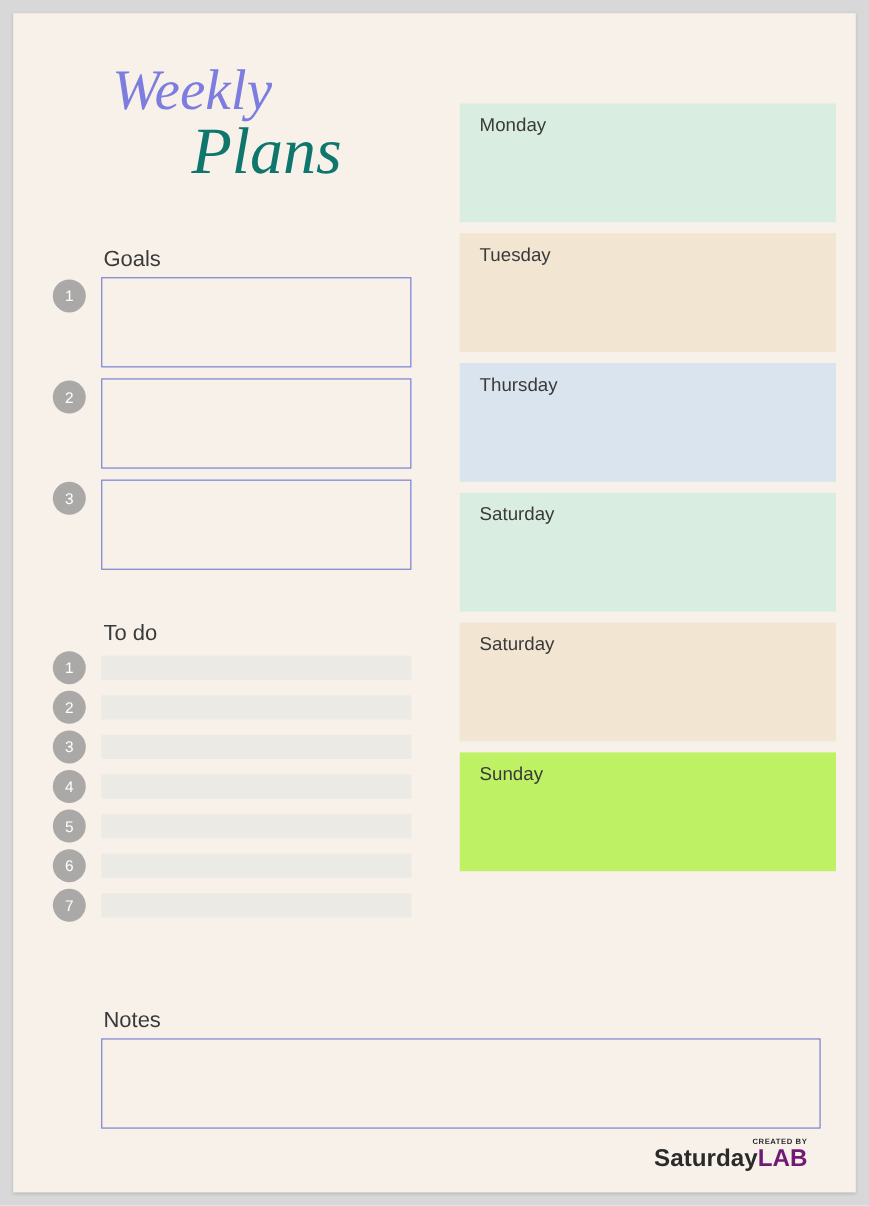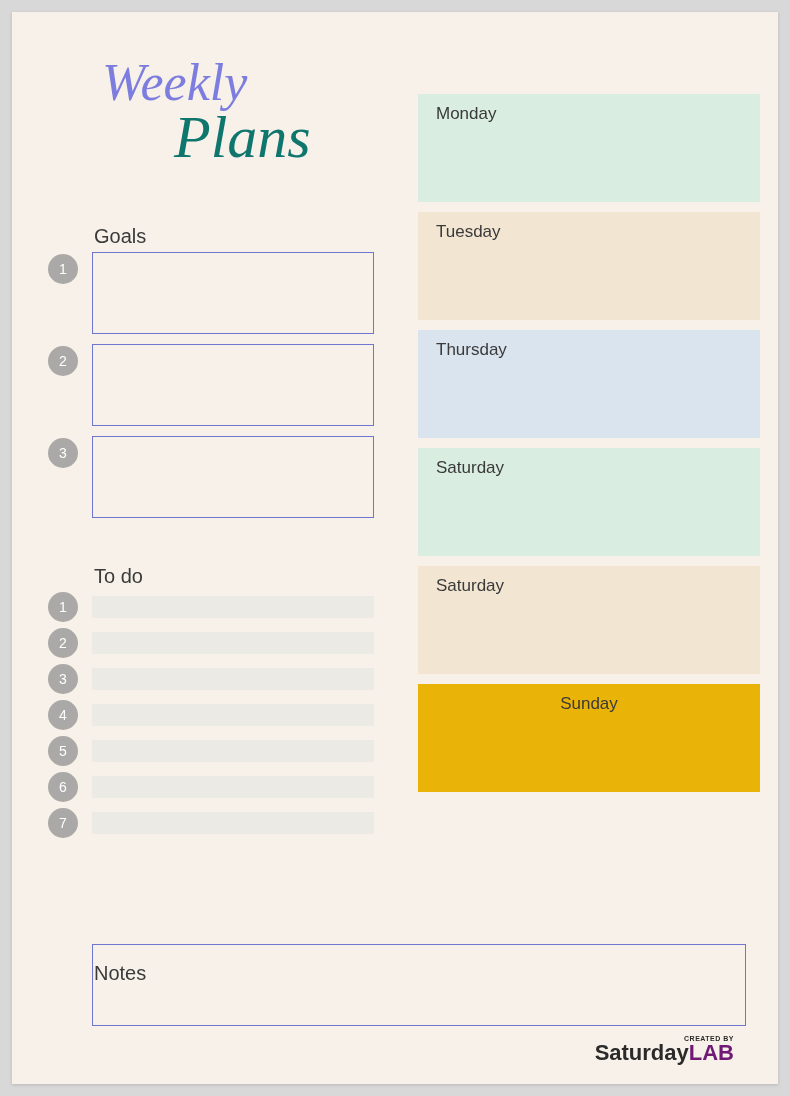--- a/index.html
+++ b/index.html
@@ -44,31 +44,31 @@
     font-size: 17px;
     color: #3a3a3a;
     margin-bottom: 10px;
   }
   .day-mon { background: #d9ede0; }
   .day-tue { background: #f2e5d2; }
   .day-wed { background: #ddd9ee; }
   .day-thu { background: #dae4ee; }
   .day-fri { background: #d9ede0; }
   .day-sat { background: #f2e5d2; }
-  .day-sun { background: #eab308; text-align: center; }
+  .day-sun { background: #bef264; }
   
   .section-heading {
     font-family: Arial, Helvetica, sans-serif;
     font-size: 20px;
     color: #3a3a3a;
     position: absolute;
   }
   .heading-goals { left: 82px; top: 213px; }
   .heading-todo  { left: 82px; top: 553px; }
-  .heading-notes { left: 82px; top: 905px; margin-top: 45px; }
+  .heading-notes { left: 82px; top: 905px; }
   
   .goal-row { position: absolute; left: 36px; }
   .goal-row-1 { top: 240px; }
   .goal-row-2 { top: 332px; }
   .goal-row-3 { top: 424px; }
   .num-circle {
     width: 30px; height: 30px; border-radius: 50%;
     background: #aaa9a7; color: #fff;
     font-family: Arial, Helvetica, sans-serif;
     font-size: 14px;

